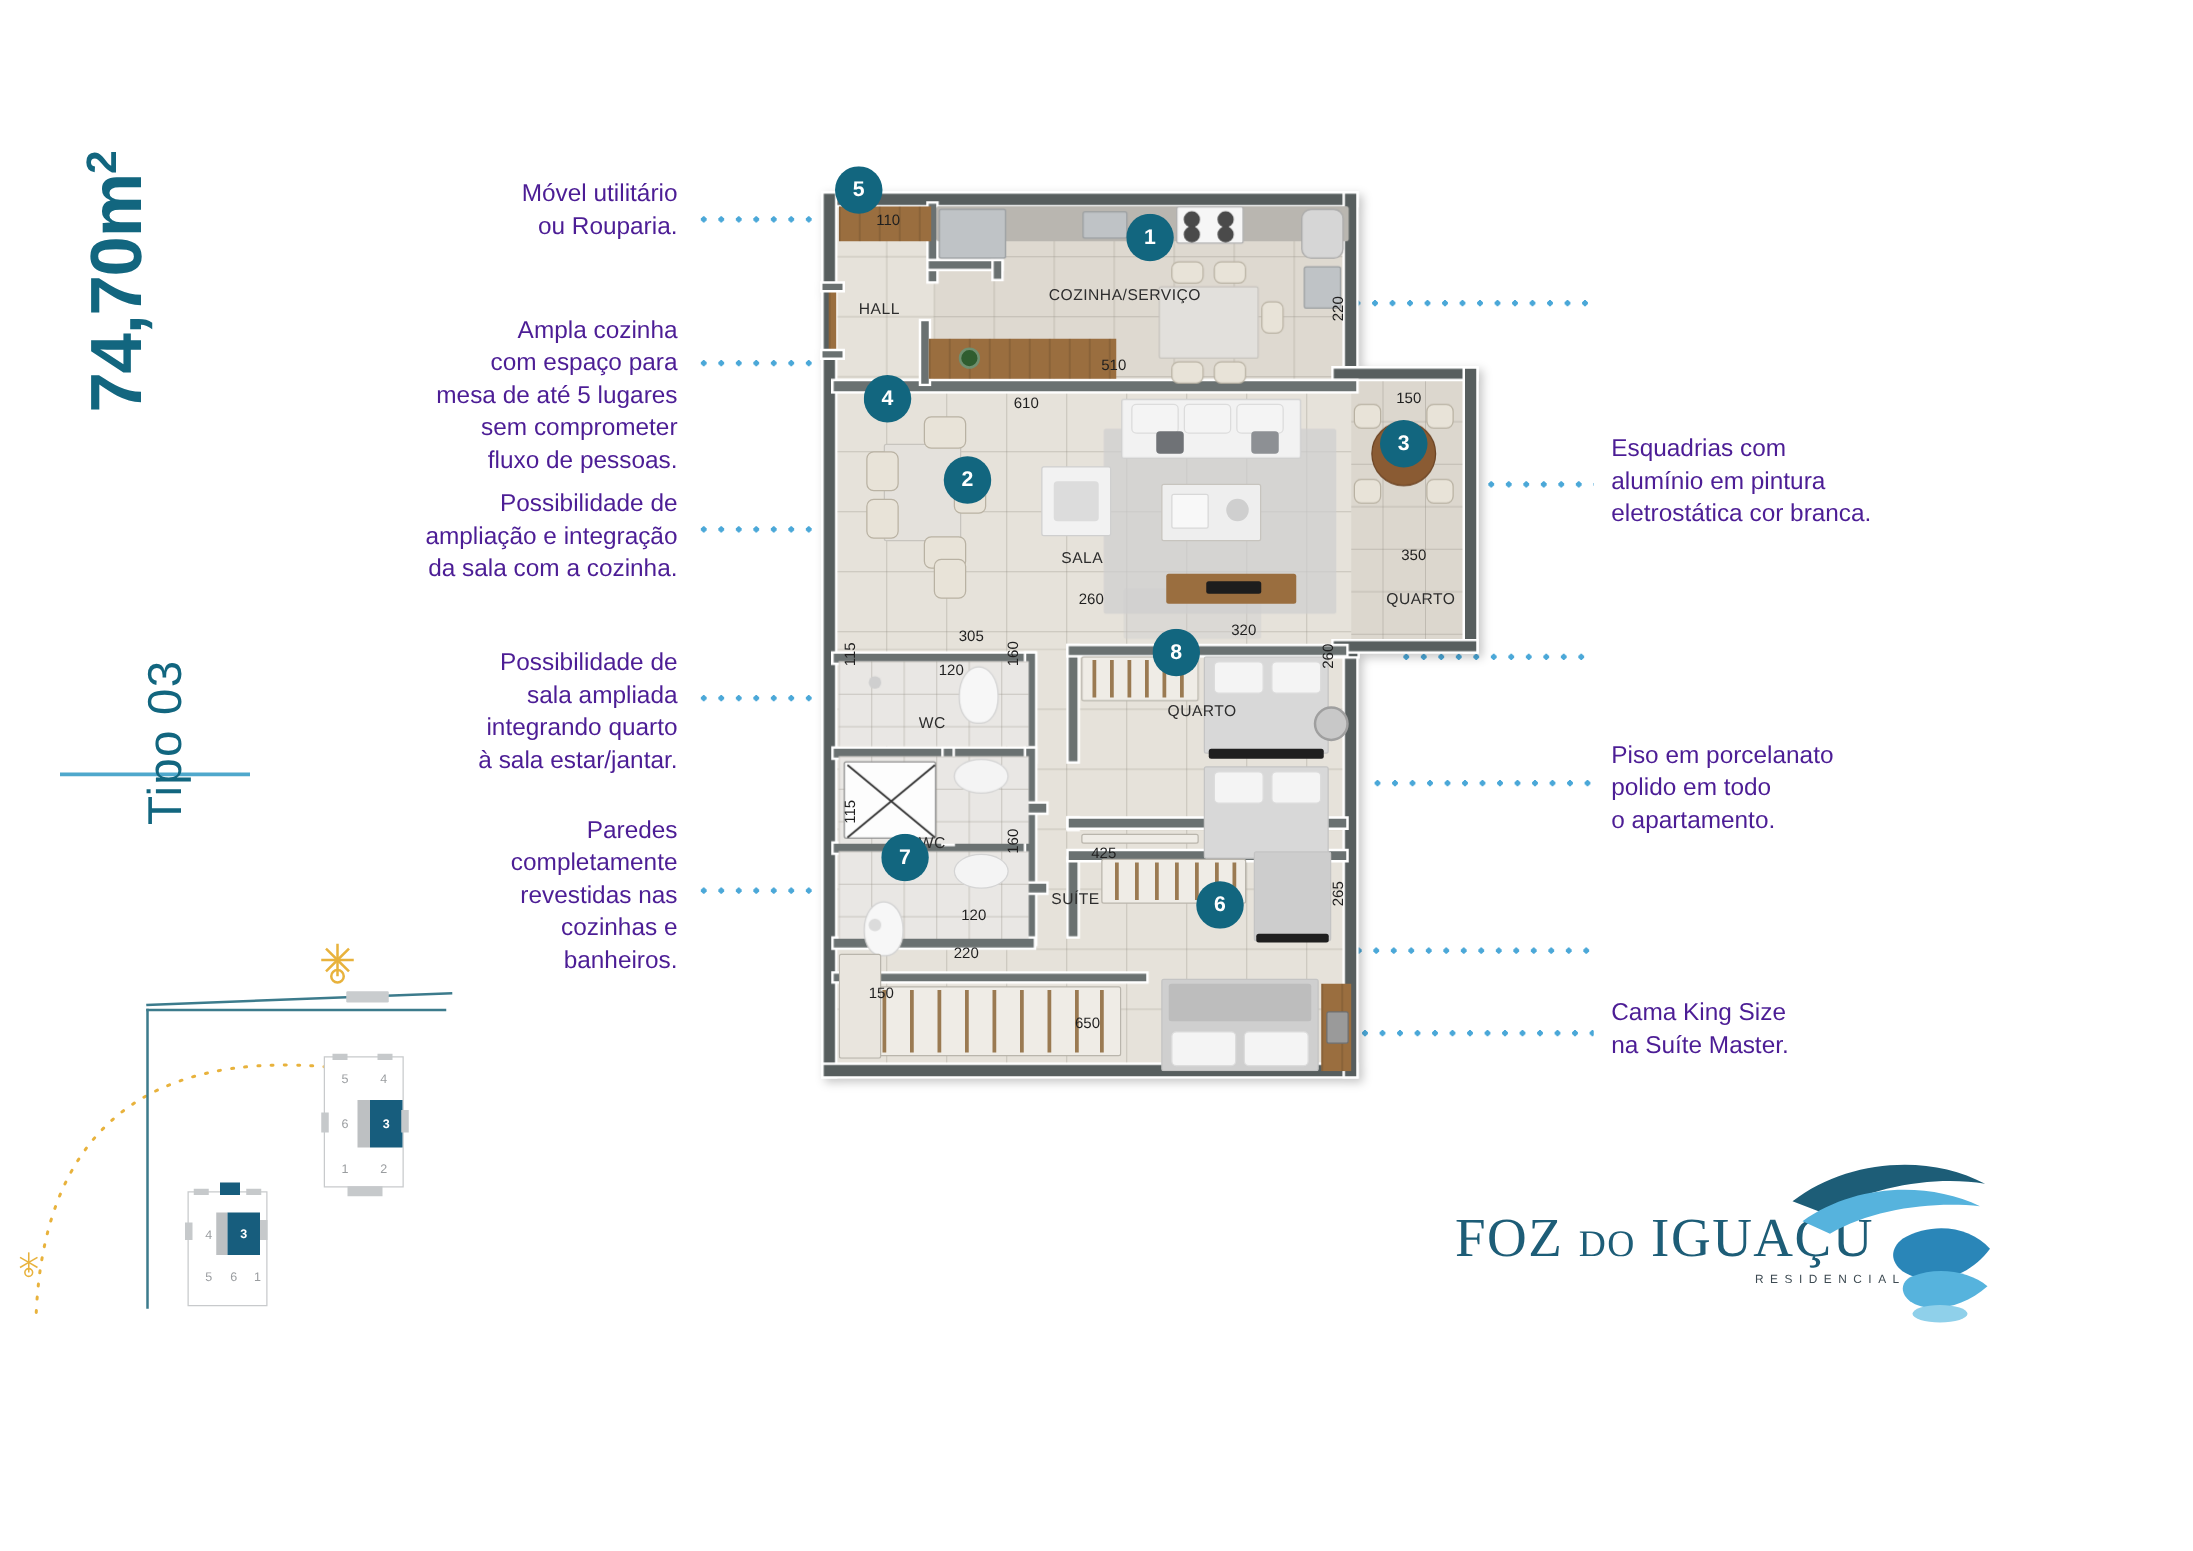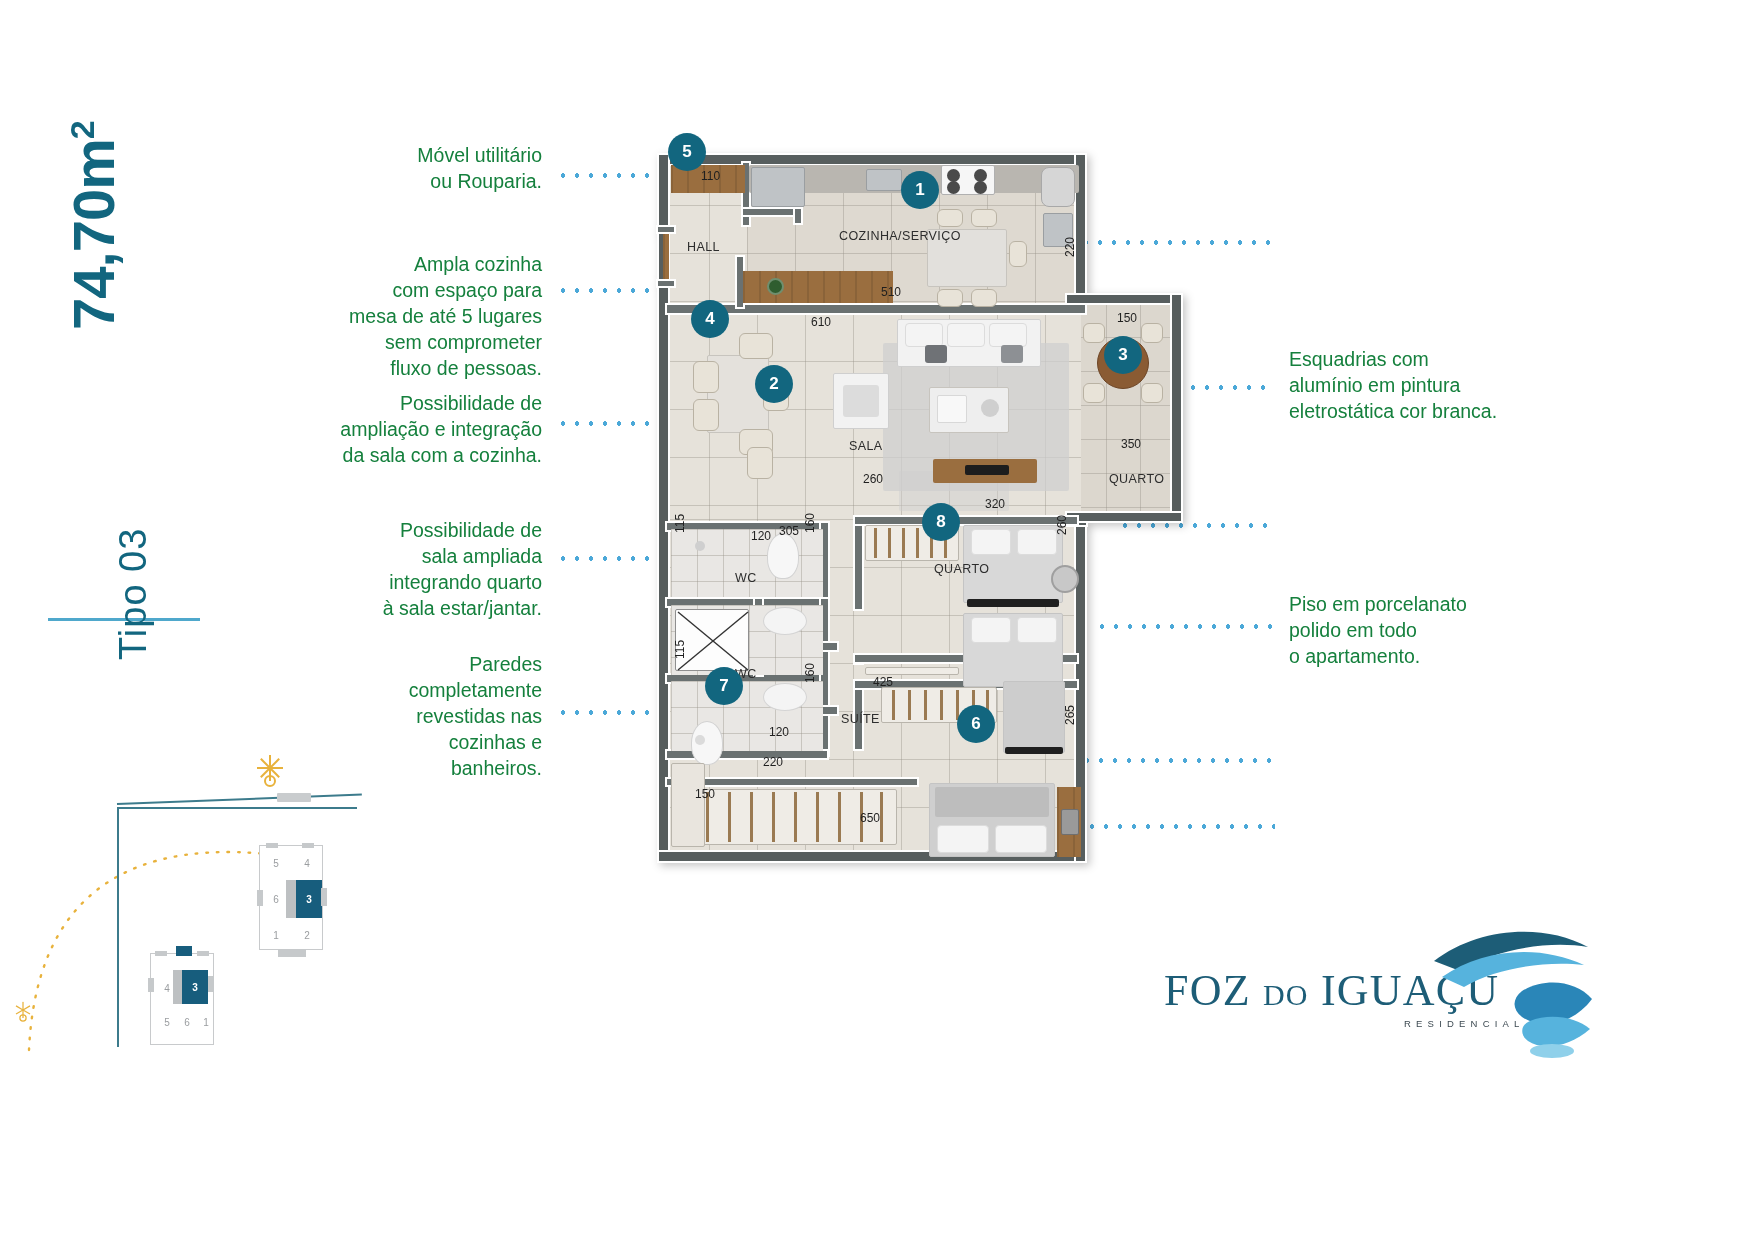--- a/index.html
+++ b/index.html
@@ -27,21 +27,21 @@
   }
   .vtitle-type {
     position: absolute; left: 112px; top: 510px;
     transform-origin: left top; transform: rotate(-90deg);
     white-space: nowrap;
     font-size: 38px; font-weight: 300; color: #12667f;
     letter-spacing: 1px;
   }
 
   
-  .anno { position: absolute; font-size: 19.5px; line-height: 1.33; color: #15803d; }
+  .anno { position: absolute; font-size: 19.5px; line-height: 1.33; color: #4c1d95; }
   .anno.left  { text-align: right; }
   .anno.right { text-align: left; }
 
   .leader {
     position: absolute; height: 5px;
     background-image: radial-gradient(circle, #4ba8d8 2.2px, rgba(0,0,0,0) 2.4px);
     background-size: 14px 5px; background-repeat: repeat-x;
     background-position: 0 50%;
   }
   .leader.v {
@@ -218,20 +218,22 @@
 
   <div class="leader" style="left:1118px; top:523px; width:157px;"></div>
 
   <div class="anno right" style="left:1289px; top:592px; width:240px; white-space:pre-line;">Piso em porcelanato
 polido em todo
 o apartamento.</div>
   <div class="leader" style="left:1095px; top:624px; width:180px;"></div>
 
   <div class="leader" style="left:730px; top:758px; width:545px;"></div>
 
+  <div class="anno right" style="left:1289px; top:798px; width:240px; white-space:pre-line;">Cama King Size
+na Suíte Master.</div>
   <div class="leader" style="left:1085px; top:824px; width:190px;"></div>
 
   <div id="plan">
 
     <div class="sacada-outline" style="left:417px; top:152px; width:112px; height:222px;"></div>
     <div class="floor sacada" style="left:421px; top:156px; width:104px; height:214px;"></div>
     <div class="fx roundtable" style="left:446px; top:190px; width:52px; height:52px;"></div>
     <div class="fx chair" style="left:432px; top:176px; width:22px; height:20px;"></div>
     <div class="fx chair" style="left:490px; top:176px; width:22px; height:20px;"></div>
     <div class="fx chair" style="left:432px; top:236px; width:22px; height:20px;"></div>
@@ -411,21 +413,21 @@
     <div class="rlabel" style="left:190px; top:565px;">SUÍTE</div>
     <div class="rlabel" style="left:84px;  top:424px;">WC</div>
     <div class="rlabel" style="left:84px;  top:520px;">WC</div>
 
     <div class="dim" style="left:50px;  top:22px;">110</div>
     <div class="dim" style="left:230px; top:138px;">510</div>
     <div class="dim rot" style="left:412px; top:110px;">220</div>
     <div class="dim" style="left:160px; top:168px;">610</div>
     <div class="dim" style="left:466px; top:164px;">150</div>
     <div class="dim" style="left:470px; top:290px;">350</div>
-    <div class="dim" style="left:128px; top:355px;margin-top:22px;">305</div>
+    <div class="dim" style="left:116px; top:355px;">305</div>
     <div class="dim" style="left:212px; top:325px;">260</div>
     <div class="dim" style="left:334px; top:350px;">320</div>
     <div class="dim rot" style="left:404px; top:388px;">260</div>
     <div class="dim" style="left:100px; top:382px;">120</div>
     <div class="dim rot" style="left:152px; top:386px;">160</div>
     <div class="dim rot" style="left:22px;  top:386px;">115</div>
     <div class="dim rot" style="left:22px;  top:512px;">115</div>
     <div class="dim rot" style="left:152px; top:536px;">160</div>
     <div class="dim" style="left:118px; top:578px;">120</div>
     <div class="dim" style="left:112px; top:608px;">220</div>

